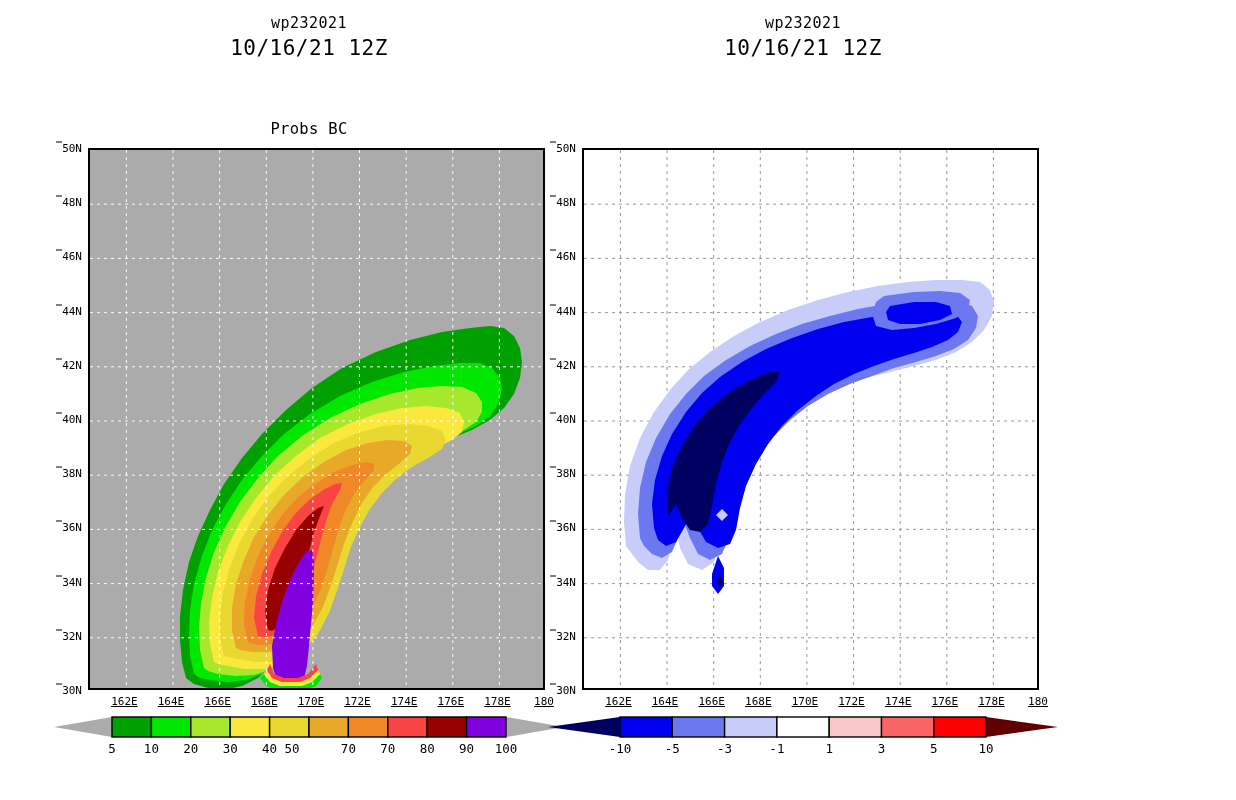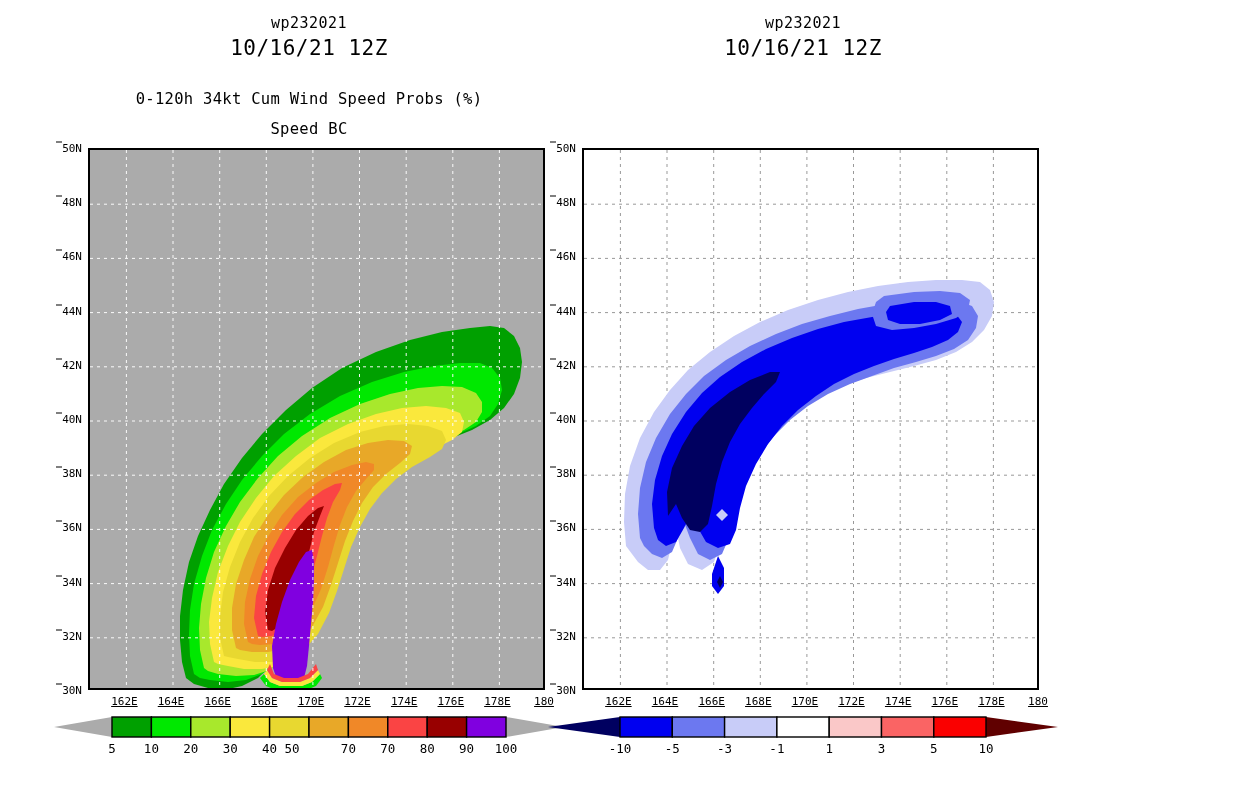--- a/index.html
+++ b/index.html
@@ -143,22 +143,21 @@
   }
 </style>
 </head>
 <body>
 
 <div class="figure">
 
   <div class="panel">
     <div class="titles title-id">wp232021</div>
     <div class="titles title-date">10/16/21 12Z</div>
-    <div class="titles title-main">0-120h 34kt Cum Wind Speed Probs (%)</div>
-    <div class="titles title-sub">Speed BC</div>
+    <div class="titles title-sub">Probs BC</div>
 
     <div class="plotwrap">
       <div class="plotbox gray">
         <svg class="plotsvg" width="457" height="542" viewBox="0 0 457 542">
           <defs>
             <clipPath id="clipL">
                 <rect x="0" y="0" width="457" height="542"></rect>
               </clipPath>
           </defs>
           <g clip-path="url(#clipL)">

